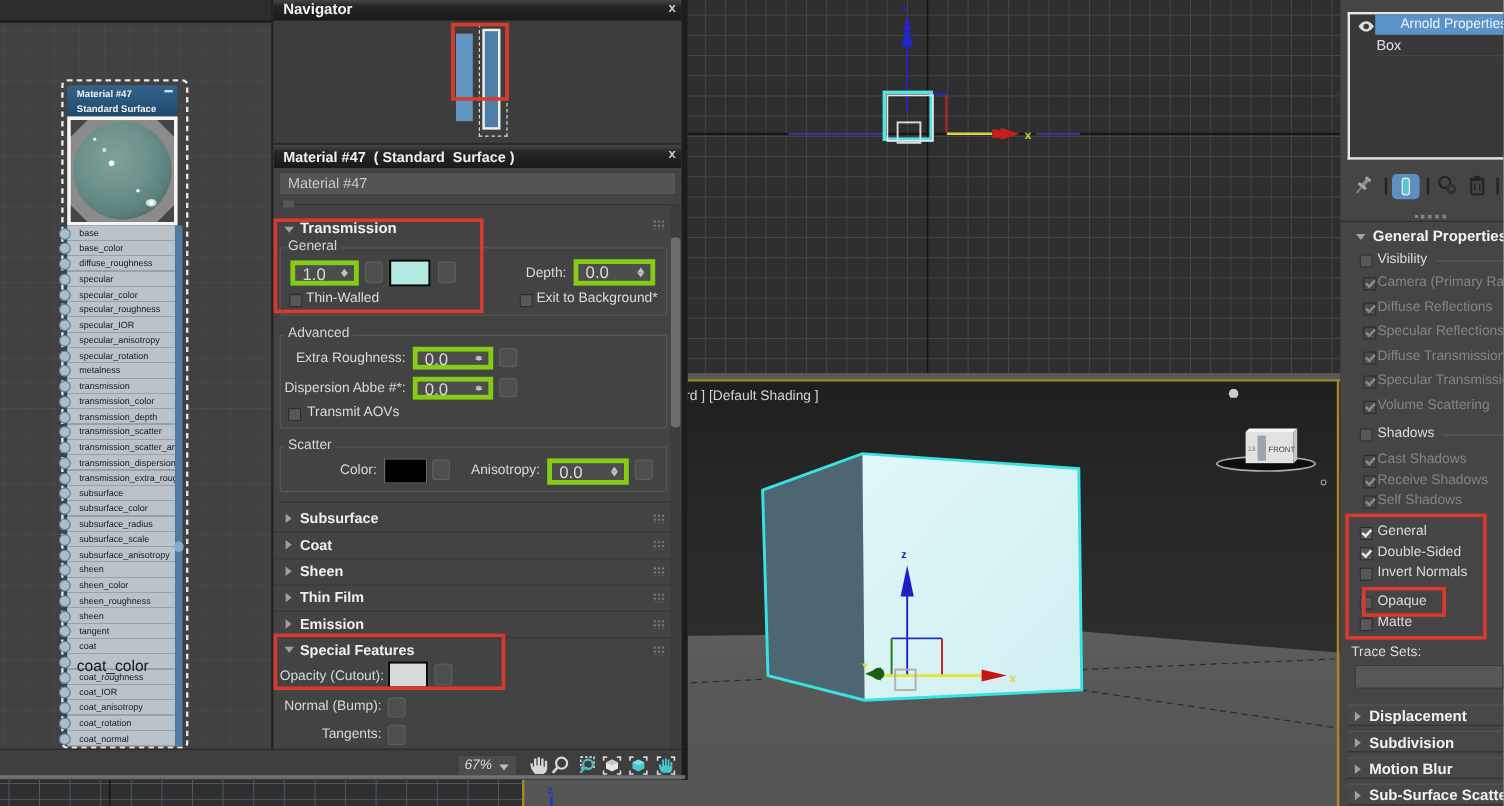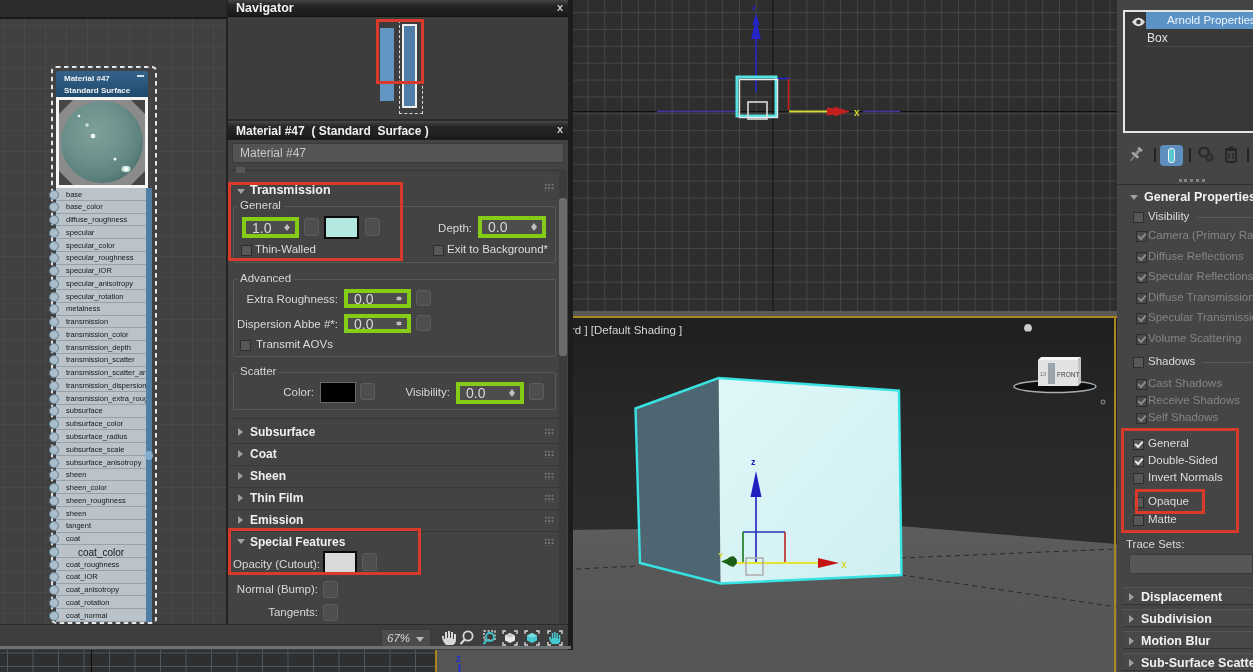--- a/index.html
+++ b/index.html
@@ -189,21 +189,21 @@
 <span style="position:absolute;left:10px;top:231.2px;font-size:7.5px;color:#16181a;white-space:nowrap;">subsurface_color</span>
 <span style="position:absolute;left:10px;top:243.9px;font-size:7.5px;color:#16181a;white-space:nowrap;">subsurface_radius</span>
 <span style="position:absolute;left:10px;top:256.7px;font-size:7.5px;color:#16181a;white-space:nowrap;">subsurface_scale</span>
 <span style="position:absolute;left:10px;top:269.5px;font-size:7.5px;color:#16181a;white-space:nowrap;">subsurface_anisotropy</span>
 <span style="position:absolute;left:10px;top:282.2px;font-size:7.5px;color:#16181a;white-space:nowrap;">sheen</span>
 <span style="position:absolute;left:10px;top:295.0px;font-size:7.5px;color:#16181a;white-space:nowrap;">sheen_color</span>
 <span style="position:absolute;left:10px;top:307.7px;font-size:7.5px;color:#16181a;white-space:nowrap;">sheen_roughness</span>
 <span style="position:absolute;left:10px;top:320.5px;font-size:7.5px;color:#16181a;white-space:nowrap;">sheen</span>
 <span style="position:absolute;left:10px;top:333.3px;font-size:7.5px;color:#16181a;white-space:nowrap;">tangent</span>
 <span style="position:absolute;left:10px;top:346.0px;font-size:7.5px;color:#16181a;white-space:nowrap;">coat</span>
-<span style="position:absolute;left:22px;top:358.8px;font-size:10px;color:#16181a;white-space:nowrap;">coat_color</span>
+<span style="position:absolute;left:8px;top:358.8px;font-size:13px;color:#16181a;white-space:nowrap;">coat_color</span>
 <span style="position:absolute;left:10px;top:371.5px;font-size:7.5px;color:#16181a;white-space:nowrap;">coat_roughness</span>
 <span style="position:absolute;left:10px;top:384.3px;font-size:7.5px;color:#16181a;white-space:nowrap;">coat_IOR</span>
 <span style="position:absolute;left:10px;top:397.1px;font-size:7.5px;color:#16181a;white-space:nowrap;">coat_anisotropy</span>
 <span style="position:absolute;left:10px;top:409.8px;font-size:7.5px;color:#16181a;white-space:nowrap;">coat_rotation</span>
 <span style="position:absolute;left:10px;top:422.6px;font-size:7.5px;color:#16181a;white-space:nowrap;">coat_normal</span>
 </div>
       <div class="abs" style="left:49px;top:170.5px;width:9px;height:433px;">
 <span style="position:absolute;left:0;top:0.0px;width:8px;height:8px;background:#a9bdcb;border:1px solid #5f7e95;border-radius:50%;"></span>
 <span style="position:absolute;left:0;top:12.8px;width:8px;height:8px;background:#a9bdcb;border:1px solid #5f7e95;border-radius:50%;"></span>
 <span style="position:absolute;left:0;top:25.5px;width:8px;height:8px;background:#a9bdcb;border:1px solid #5f7e95;border-radius:50%;"></span>
@@ -311,21 +311,21 @@
         </div>
       <div class="mbtn" style="left:188px;top:194px;width:15px;height:16px;"></div>
       <div class="chk" style="left:12px;top:219px;"></div>
       <span class="txt abs" style="left:28px;top:217px;">Transmit AOVs</span>
 
       <div class="grpbox" style="left:5px;top:251px;width:323px;height:38px;"></div>
       <div class="grplabel" style="left:9px;top:244px;">Scatter</div>
       <div class="rtlabel" style="left:20px;top:265px;width:66px;">Color:</div>
       <div class="abs" style="left:92px;top:261px;width:36px;height:21px;background:#000;border:1px solid #6a6a6a;box-sizing:border-box;"></div>
       <div class="mbtn" style="left:132px;top:262px;width:15px;height:17px;"></div>
-      <div class="rtlabel" style="left:150px;top:265px;width:72px;">Visibility:</div>
+      <div class="rtlabel" style="left:150px;top:265px;width:72px;">Anisotropy:</div>
       <div class="spin" style="left:228px;top:261px;width:68px;height:22px;">
           <span>0.0</span>
           <i class="sar sup"></i>
           <i class="sar sdn"></i>
         </div>
       <div class="mbtn" style="left:301px;top:262px;width:15px;height:17px;"></div>
       <div class="abs" style="left:4px;top:297px;width:330px;height:1px;background:#363636;"></div>
 
       <div class="rbar" style="top:301px;">
           <i class="rarrow" style="left:10px;top:6px;"></i>

